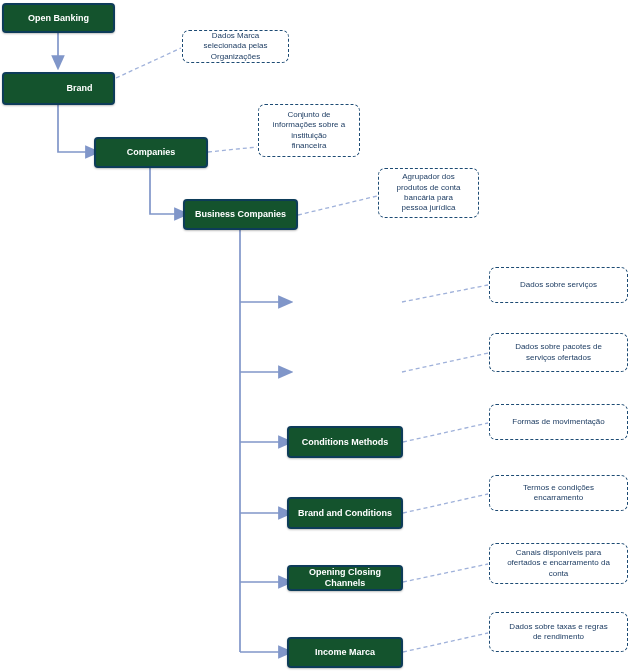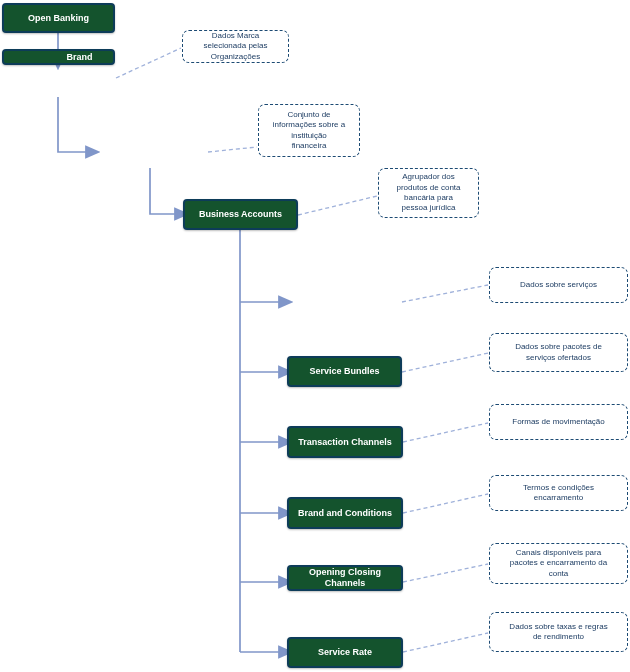--- a/index.html
+++ b/index.html
@@ -89,35 +89,35 @@
     <path class="link" d="M402,302 L488,285"></path>
     <path class="link" d="M402,372 L488,353"></path>
     <path class="link" d="M403,442 L488,423"></path>
     <path class="link" d="M403,513 L488,494"></path>
     <path class="link" d="M403,582 L488,564"></path>
     <path class="link" d="M403,652 L488,633"></path>
   </svg>
 
   <div class="node" style="left:2px; top:3px; width:113px; height:30px;">Open Banking</div>
 
-  <div class="node" style="left:2px; top:49px; width:113px; height:16px;padding-left:45px;">Brand</div>
+  <div class="node" style="left:2px; top:72px; width:113px; height:33px;padding-left:45px;">Brand</div>
+
+  <div class="node" style="left:94px; top:137px; width:114px; height:31px;">Companies</div>
+
+  <div class="node" style="left:183px; top:199px; width:115px; height:31px;">Business Companies</div>
 
 
-  <div class="node" style="left:183px; top:199px; width:115px; height:31px;">Business Accounts</div>
 
-
-  <div class="node" style="left:287px; top:356px; width:115px; height:31px;">Service Bundles</div>
-
-  <div class="node" style="left:287px; top:426px; width:116px; height:32px;">Transaction Channels</div>
+  <div class="node" style="left:287px; top:426px; width:116px; height:32px;">Conditions Methods</div>
 
   <div class="node" style="left:287px; top:497px; width:116px; height:32px;">Brand and Conditions</div>
 
   <div class="node" style="left:287px; top:565px; width:116px; height:26px;">Opening Closing Channels</div>
 
-  <div class="node" style="left:287px; top:637px; width:116px; height:31px;">Service Rate</div>
+  <div class="node" style="left:287px; top:637px; width:116px; height:31px;">Income Marca</div>
 
   <div class="note" style="left:182px; top:30px; width:107px; height:33px;">Dados Marca
 selecionada pelas
 Organizações</div>
 
   <div class="note" style="left:258px; top:104px; width:102px; height:53px;">Conjunto de
 informações sobre a
 instituição
 financeira</div>
 
@@ -130,19 +130,19 @@
 
   <div class="note" style="left:489px; top:333px; width:139px; height:39px;">Dados sobre pacotes de
 serviços ofertados</div>
 
   <div class="note" style="left:489px; top:404px; width:139px; height:36px;">Formas de movimentação</div>
 
   <div class="note" style="left:489px; top:475px; width:139px; height:36px;">Termos e condições
 encarramento</div>
 
   <div class="note" style="left:489px; top:543px; width:139px; height:41px;">Canais disponíveis para
-pacotes e encarramento da
+ofertados e encarramento da
 conta</div>
 
   <div class="note" style="left:489px; top:612px; width:139px; height:40px;">Dados sobre taxas e regras
 de rendimento</div>
 
 </div>
 
 </body></html>

